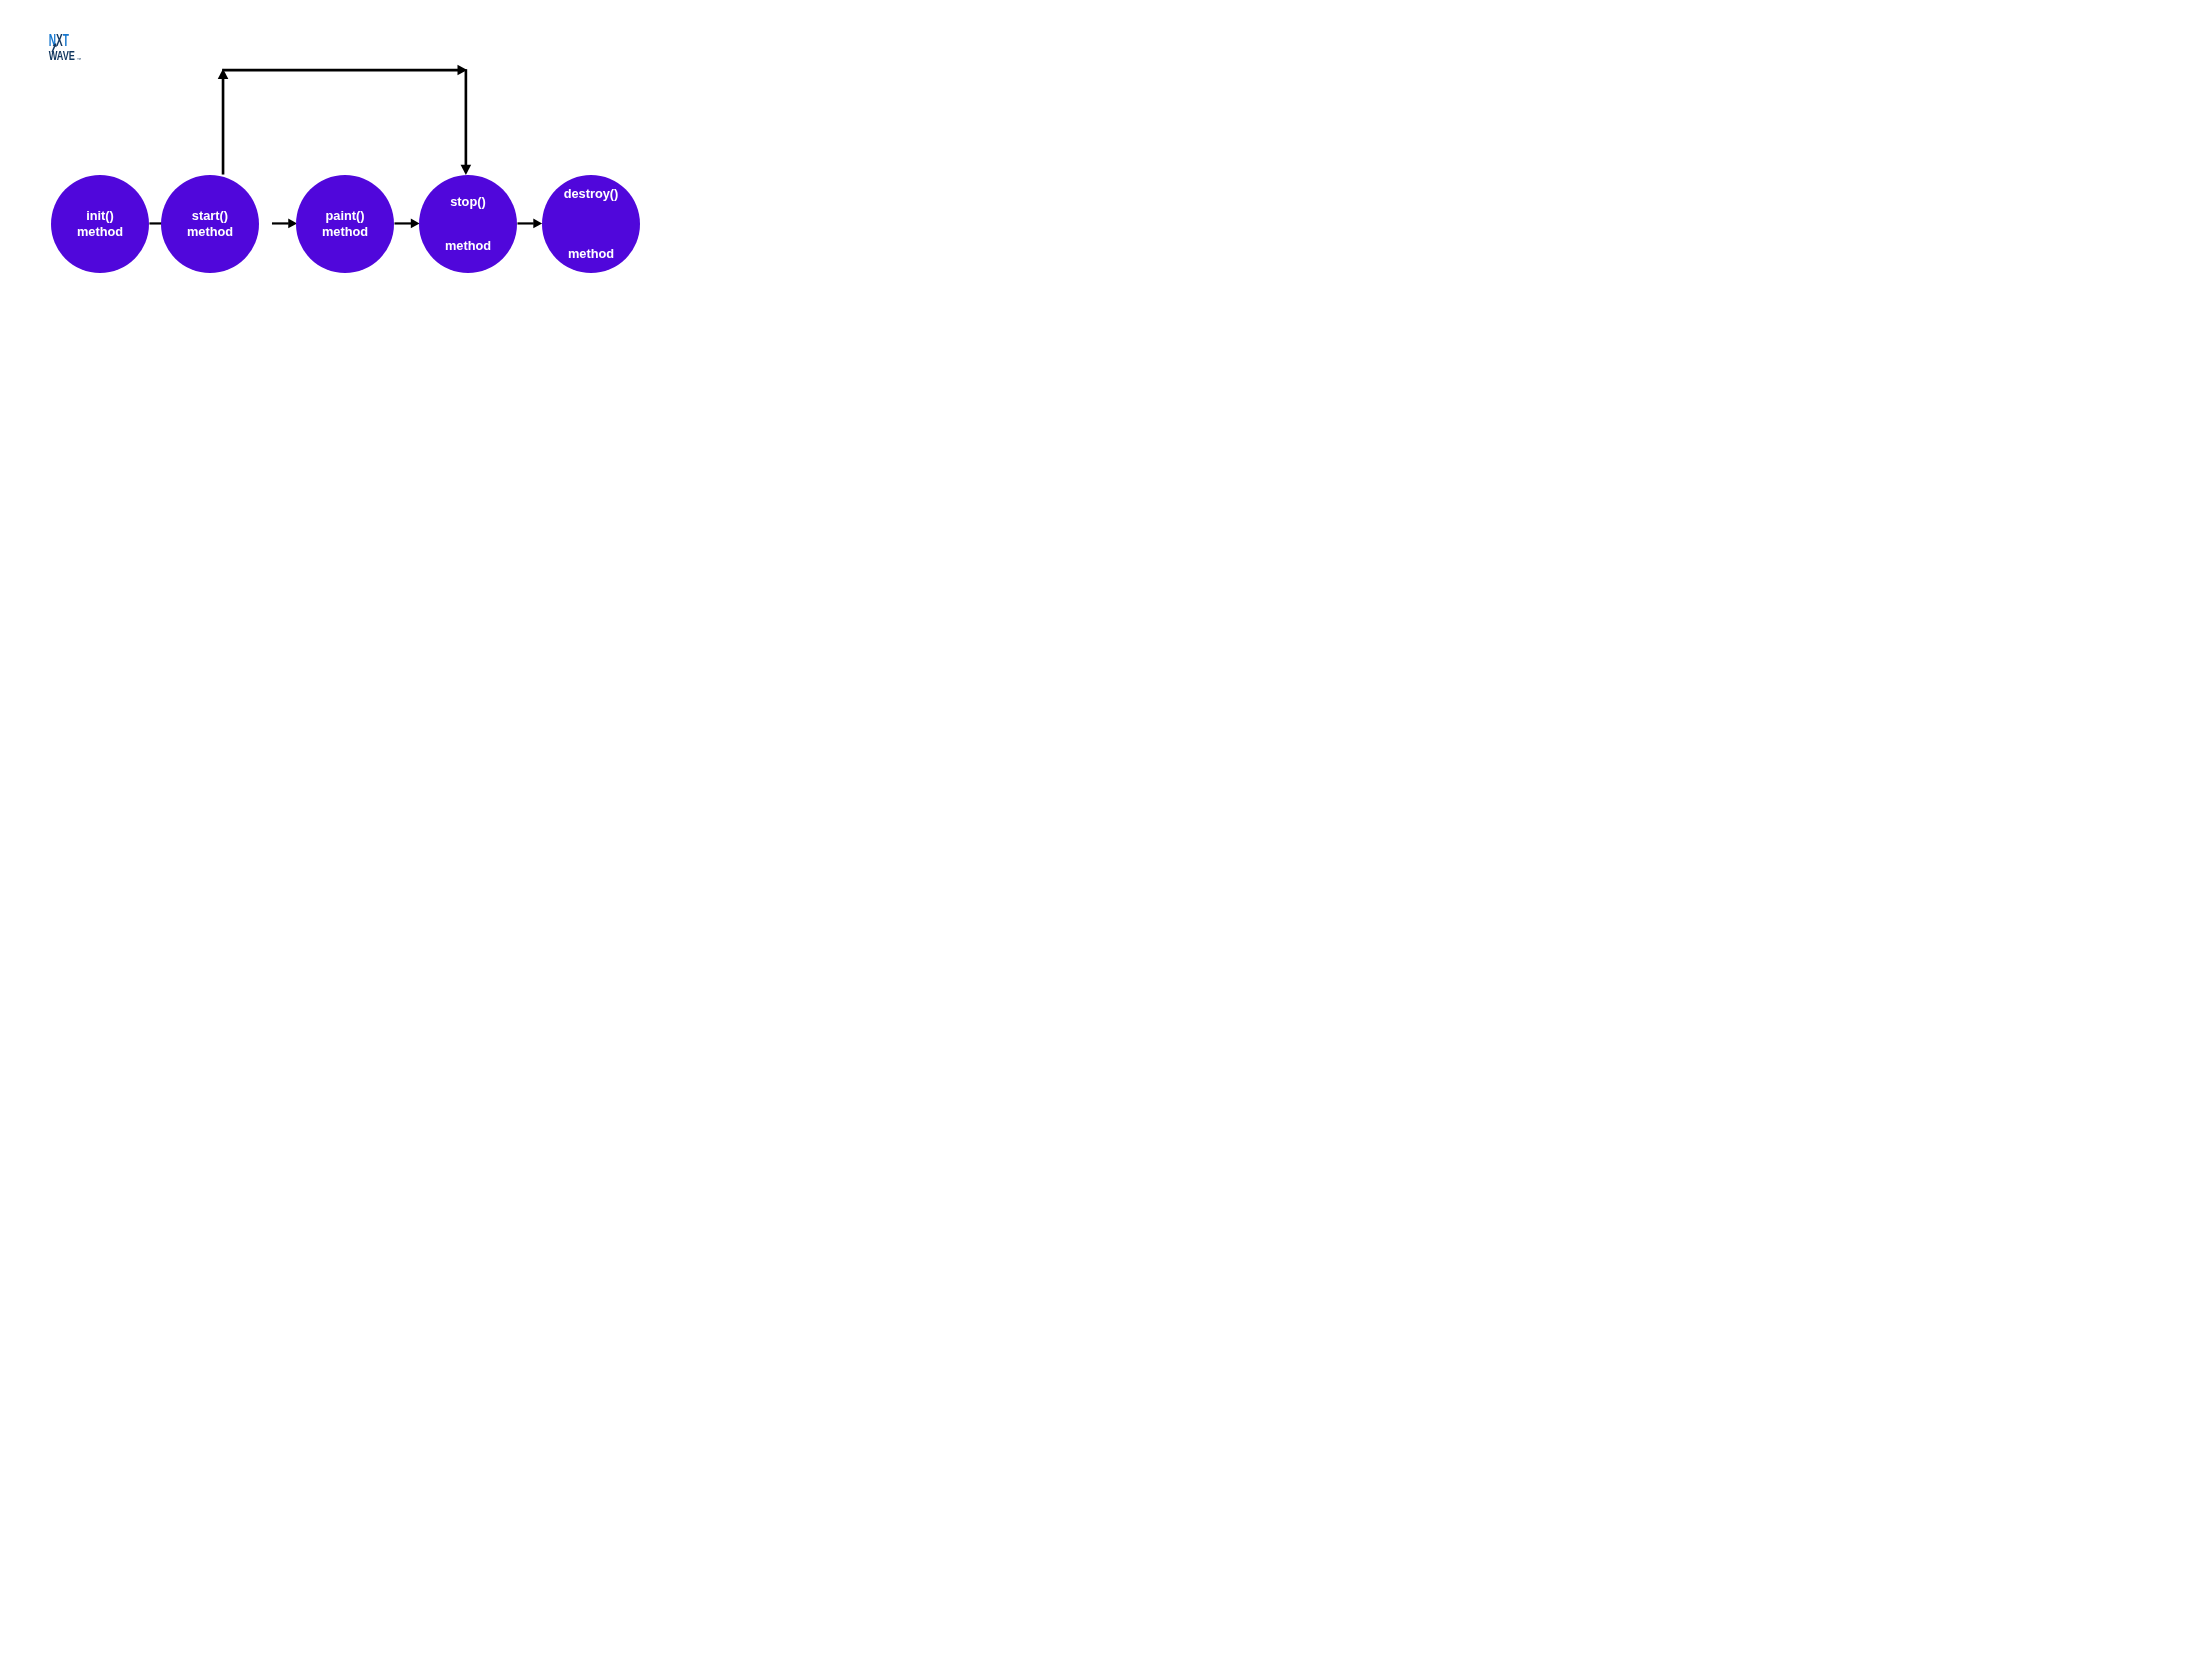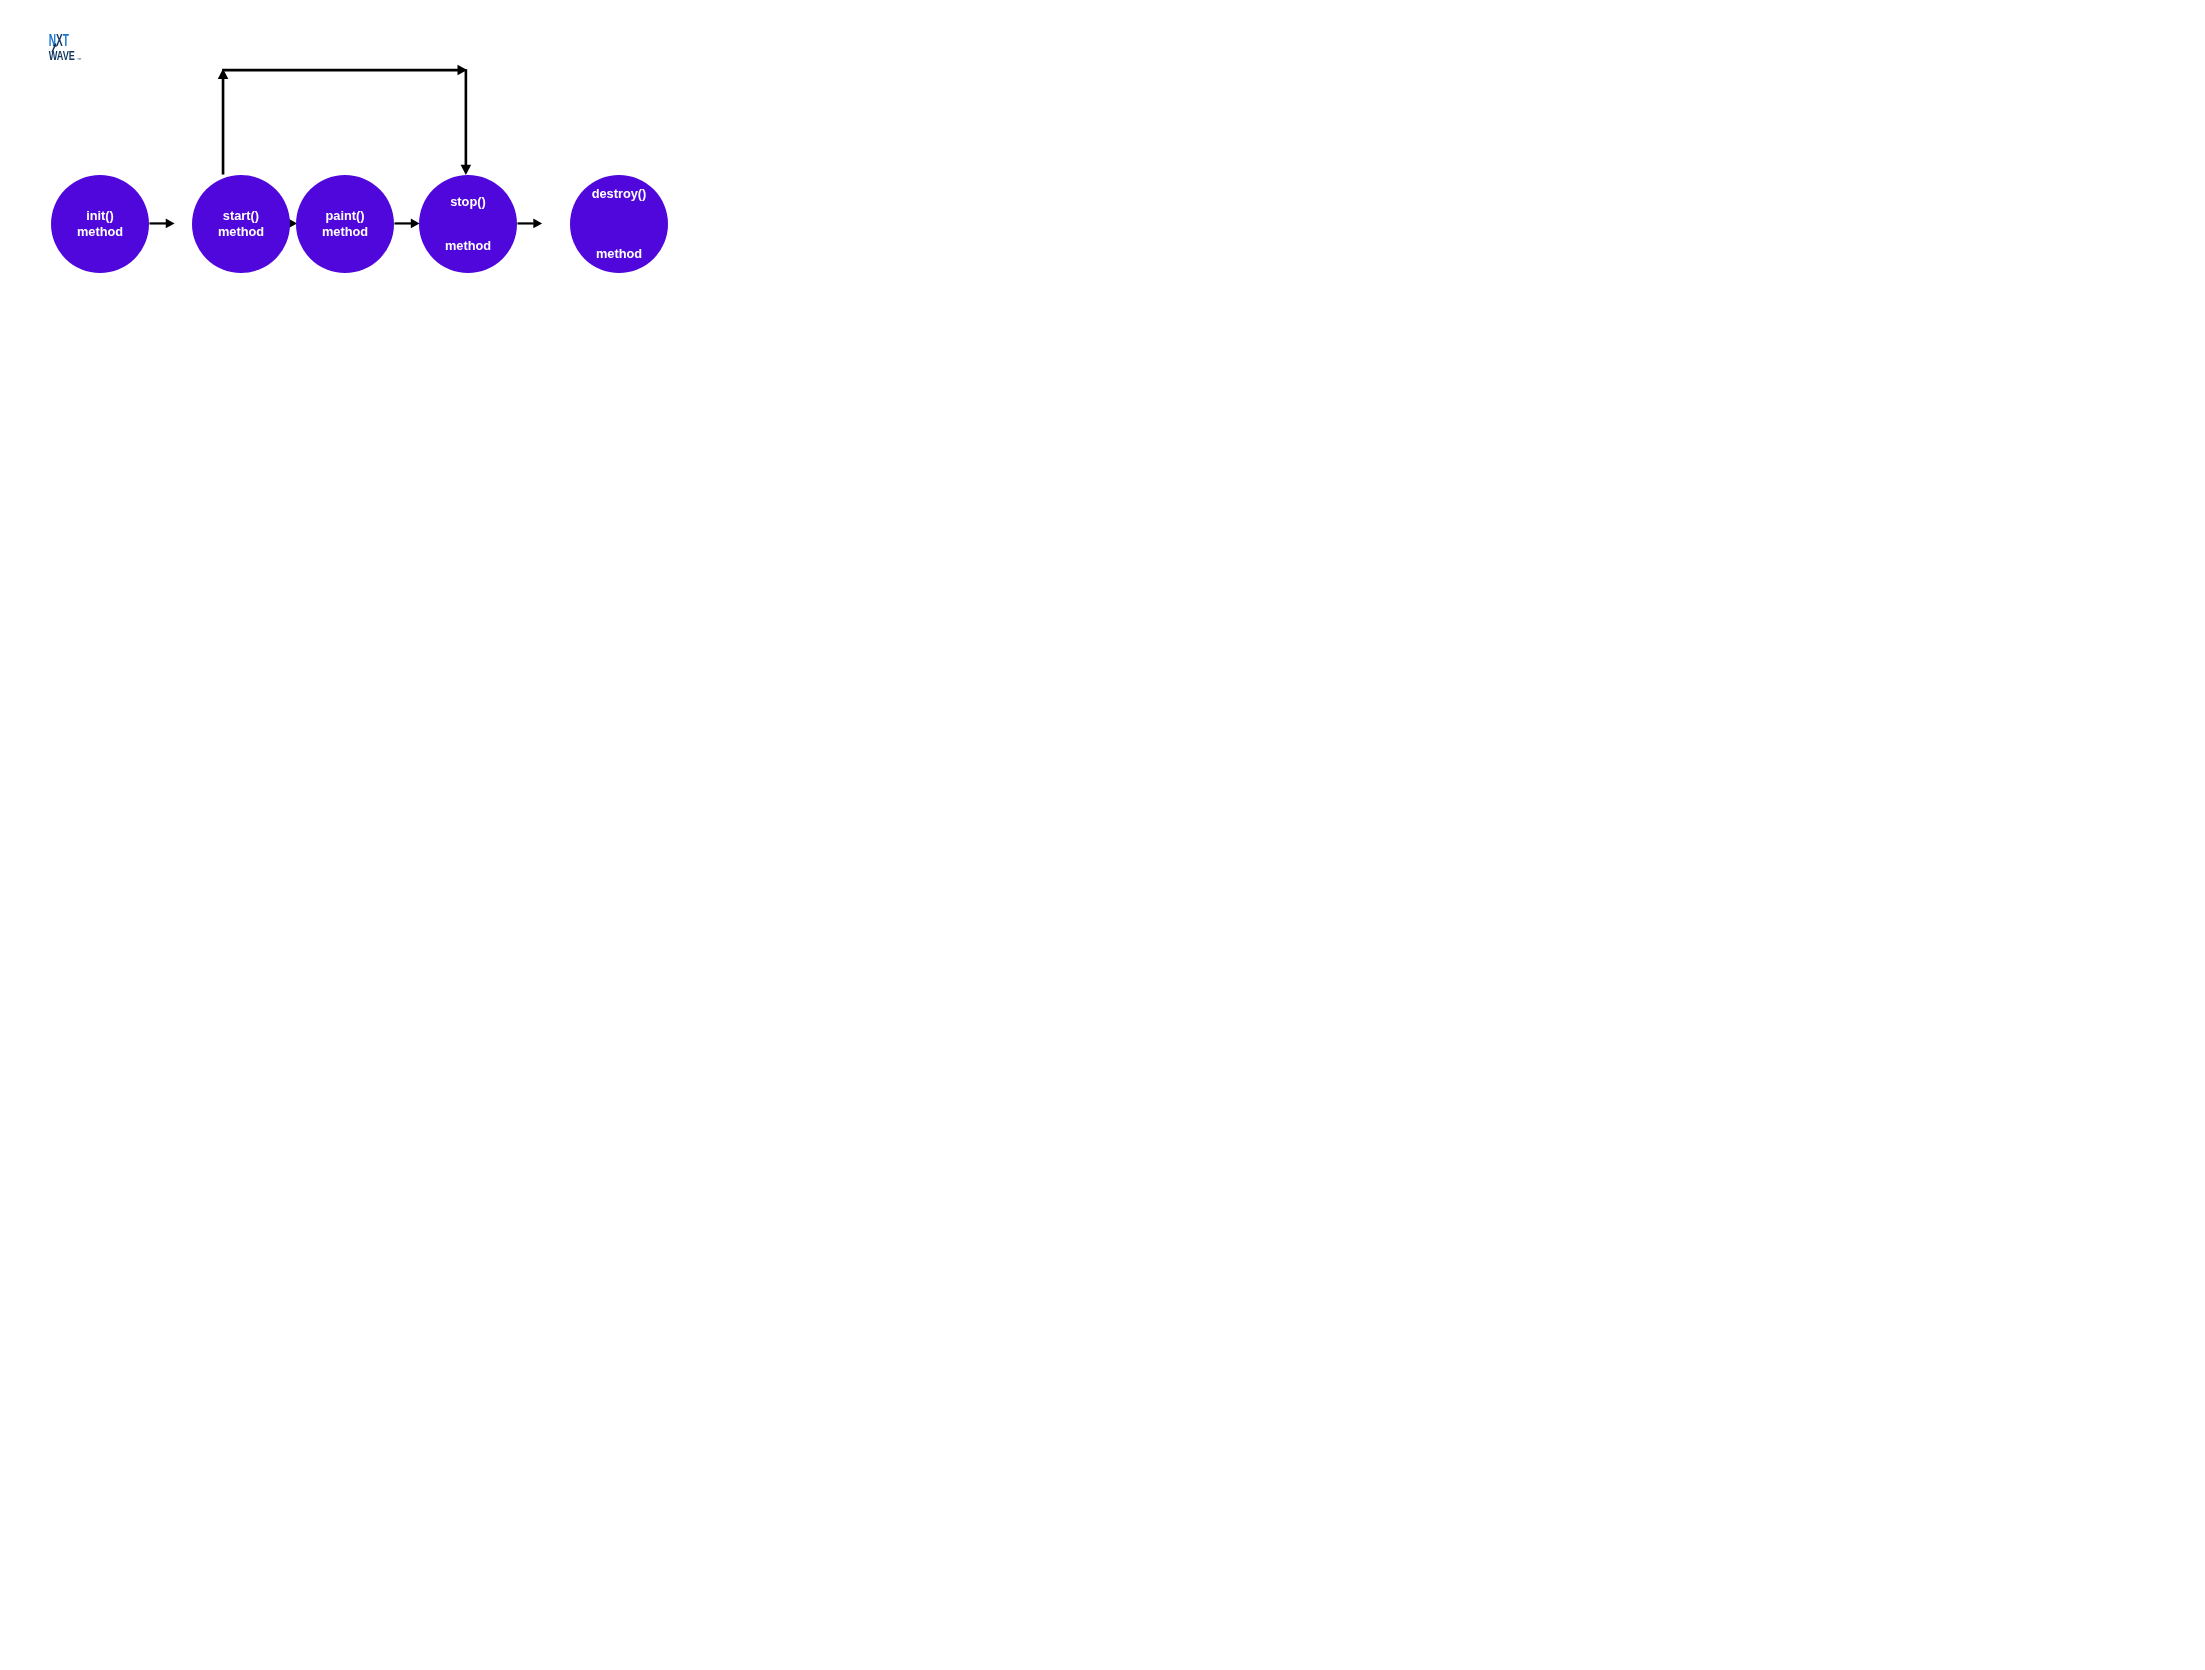--- a/index.html
+++ b/index.html
@@ -23,21 +23,21 @@
   
   .node{
     position:absolute;top:175px;
     width:98px;height:98px;border-radius:50%;
     background:var(--node-fill,#5007DB);
     display:flex;flex-direction:column;align-items:center;justify-content:center;
     color:var(--node-text,#ffffff);
     font-weight:700;font-size:12.8px;line-height:1.24;text-align:left;
   }
   .node .lbl{display:block;}
-  .n1{left:51px;} .n2{left:192px;} .n3{left:296px;} .n4{left:419px;gap:28px;} .n5{left:570px;gap:44px;}
+  .n1{left:51px;} .n2{left:161px;} .n3{left:296px;} .n4{left:419px;gap:28px;} .n5{left:542px;gap:44px;}
 </style>
 </head>
 <body>
 
 <div class="canvas">
 
   <div class="logo">
     <svg width="79" height="40" viewBox="0 0 180 90">
       <text x="6" y="34" font-size="38" font-weight="bold" textLength="46" lengthAdjust="spacingAndGlyphs"><tspan fill="var(--logo-blue,#1777CE)">N</tspan><tspan fill="var(--logo-navy,#12375F)">X</tspan><tspan fill="var(--logo-blue,#1777CE)">T</tspan></text>
       <text x="6" y="66" font-size="30" font-weight="bold" fill="var(--logo-navy,#12375F)" textLength="60" lengthAdjust="spacingAndGlyphs">WAVE</text>

